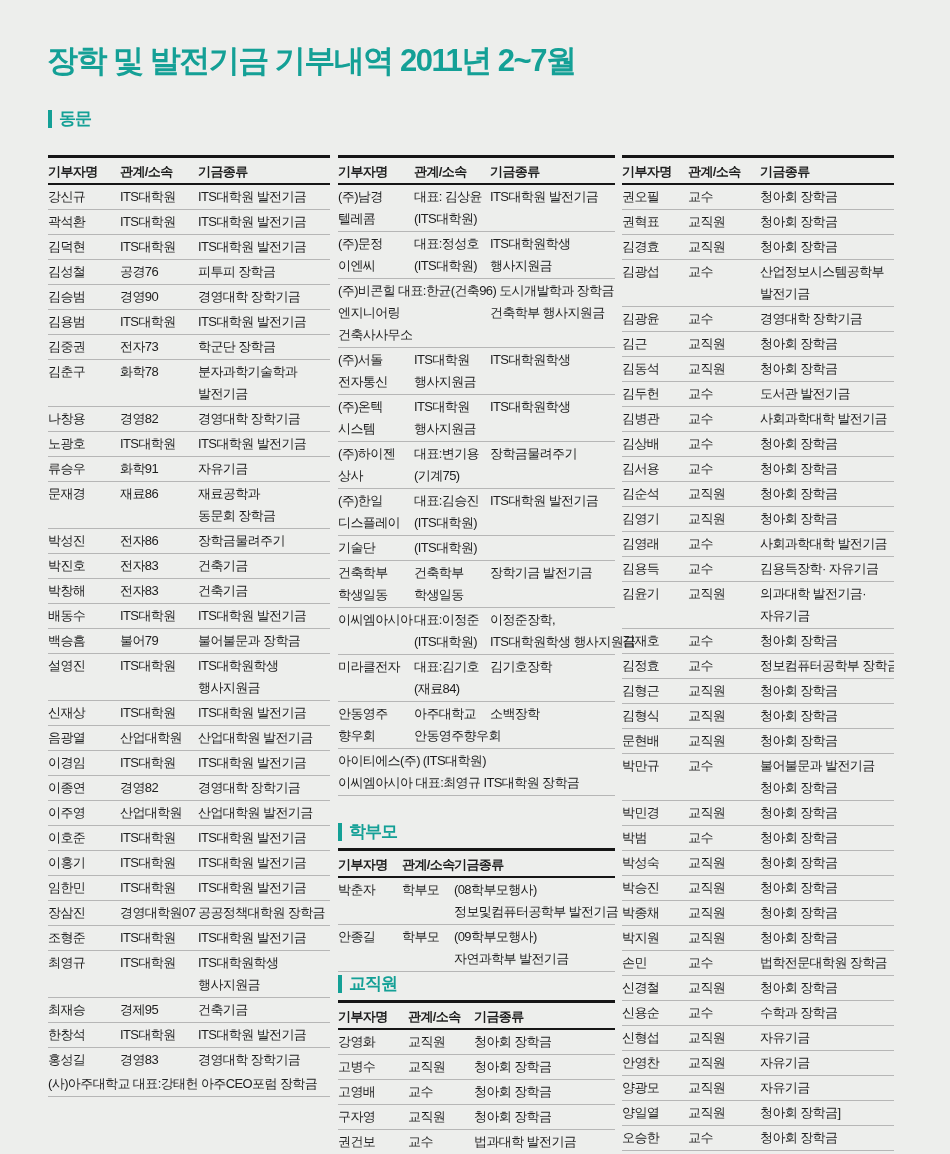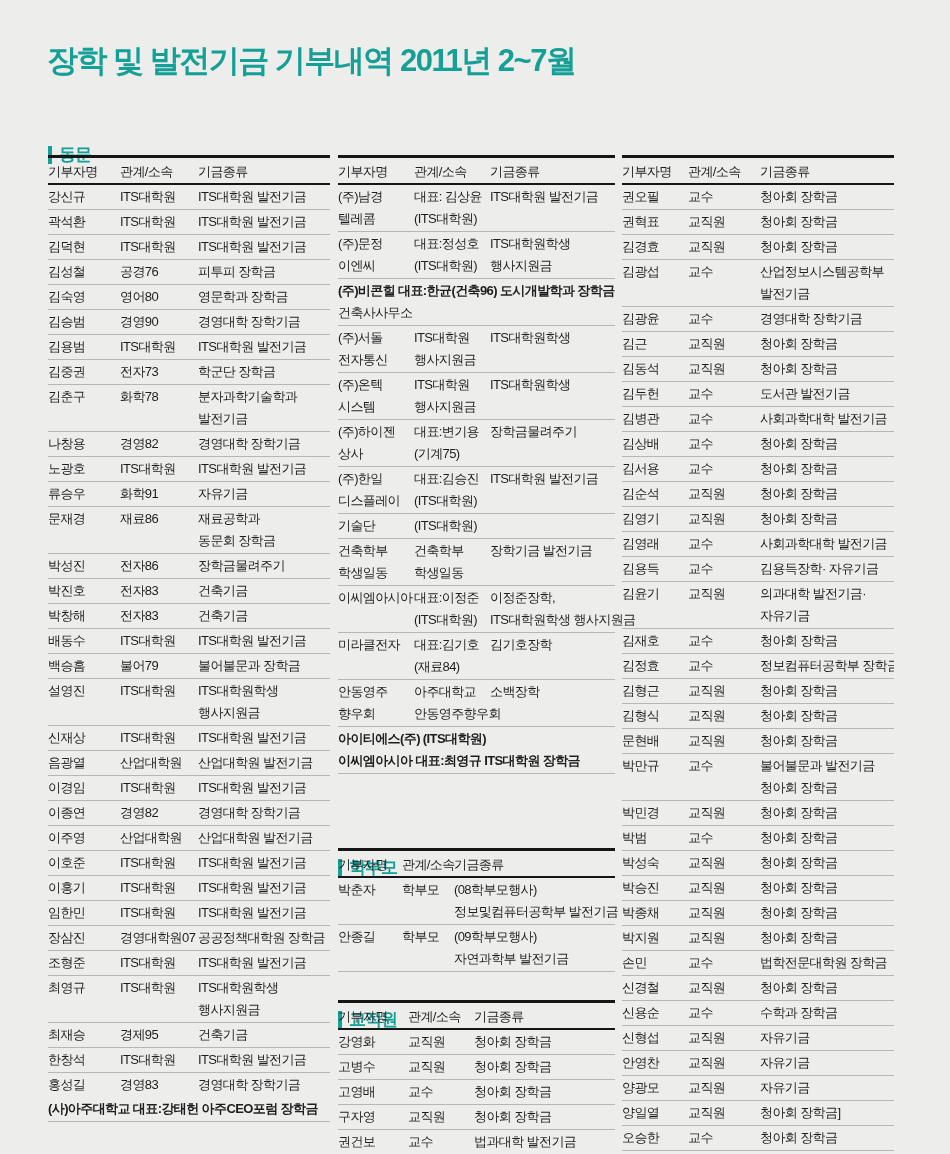--- a/index.html
+++ b/index.html
@@ -5,30 +5,30 @@
   :root { --accent:#14a096; --bg:#edeeec; }
   * { margin:0; padding:0; box-sizing:border-box; }
   html,body { background:var(--bg); }
   body { font-family:"Liberation Sans","DejaVu Sans",sans-serif; }
   .page { position:relative; width:894px; height:1154px; background:var(--bg); overflow:hidden; }
 
   .title { position:absolute; left:47px; top:40px; font-size:31px; font-weight:700;
            letter-spacing:-1.5px; color:var(--accent); white-space:nowrap; }
 
   .sec { position:absolute; display:flex; align-items:center; color:var(--accent);
-         font-size:17px; font-weight:700; letter-spacing:-1px;margin-top:36px; }
+         font-size:17px; font-weight:700; letter-spacing:-1px; }
   .sec .bar { width:4px; height:18px; background:var(--accent); margin-right:7px; }
 
   .tbl { position:absolute; border-top:3px solid #161616; font-size:13px; color:#1d1d1d;
          letter-spacing:-0.6px; }
   .tline { display:grid; grid-template-columns:var(--c1) var(--c2) 1fr;
            height:22px; line-height:22px; }
   .tline span { white-space:nowrap; overflow:visible; }
-  .tline .full { grid-column:1 / -1;font-weight:bold; }
-  .thead { height:27px; line-height:27px; border-bottom:2px solid #161616; font-weight:400; }
+  .tline .full { grid-column:1 / -1; }
+  .thead { height:27px; line-height:27px; border-bottom:2px solid #161616; font-weight:700; }
   .trow { border-bottom:1px solid #b6b6b6; padding:1px 0; }
   .trow.nd { border-bottom:none; }
 
   .t-a1 { left:48px;  top:155px; width:282px; --c1:72px; --c2:78px; }
   .t-a2 { left:338px; top:155px; width:277px; --c1:76px; --c2:76px; }
   .t-par{ left:338px; top:848px; width:277px; --c1:64px; --c2:52px; }
   .t-st2{ left:338px; top:1000px; width:277px; --c1:70px; --c2:66px; }
   .t-st3{ left:622px; top:155px; width:277px; --c1:66px; --c2:72px; }
 
   .sec-alumni  { left:48px;  top:107px; }
@@ -76,27 +76,20 @@
       </div>
       <div class="trow">
         <div class="tline">
           <span class="c0">김성철</span>
           <span class="c1">공경76</span>
           <span class="c2">피투피 장학금</span>
         </div>
       </div>
       <div class="trow">
         <div class="tline">
-          <span class="c0">김숙영</span>
-          <span class="c1">영어80</span>
-          <span class="c2">영문학과 장학금</span>
-        </div>
-      </div>
-      <div class="trow">
-        <div class="tline">
           <span class="c0">김승범</span>
           <span class="c1">경영90</span>
           <span class="c2">경영대학 장학기금</span>
         </div>
       </div>
       <div class="trow">
         <div class="tline">
           <span class="c0">김용범</span>
           <span class="c1">ITS대학원</span>
           <span class="c2">ITS대학원 발전기금</span>
@@ -336,20 +329,25 @@
         </div>
         <div class="tline">
           <span class="c0">이엔씨</span>
           <span class="c1">(ITS대학원)</span>
           <span class="c2">행사지원금</span>
         </div>
       </div>
       <div class="trow">
         <div class="tline">
           <span class="full">(주)비콘힐 대표:한균(건축96) 도시개발학과 장학금</span>
+        </div>
+        <div class="tline">
+          <span class="c0">엔지니어링</span>
+          <span class="c1"></span>
+          <span class="c2">건축학부 행사지원금</span>
         </div>
         <div class="tline">
           <span class="c0">건축사사무소</span>
           <span class="c1"></span>
           <span class="c2"></span>
         </div>
       </div>
       <div class="trow">
         <div class="tline">
           <span class="c0">(주)서돌</span>

